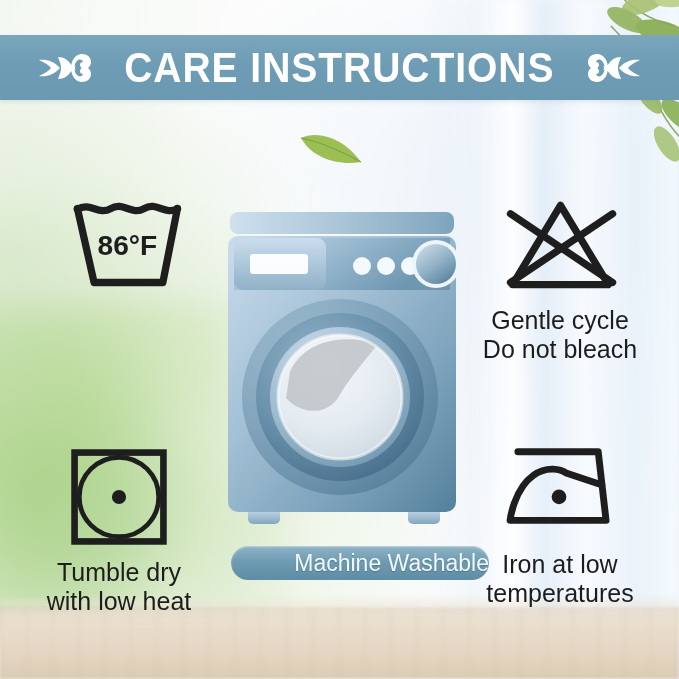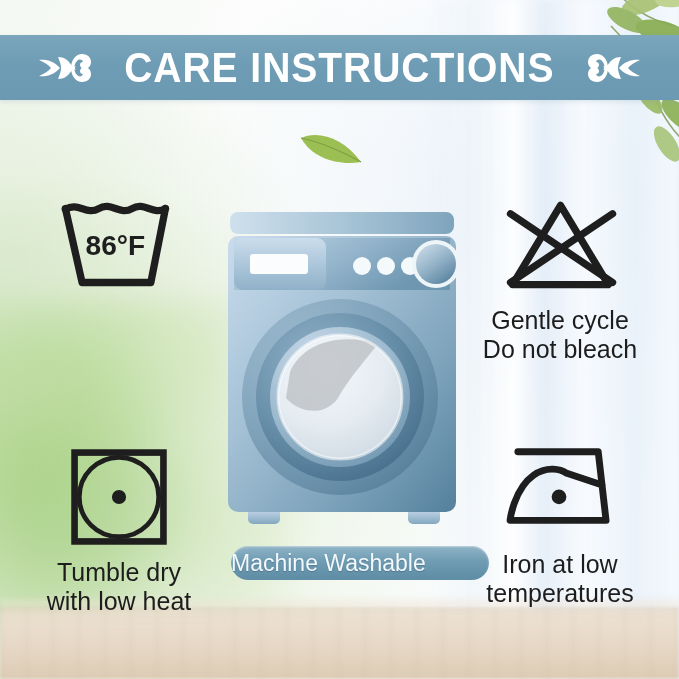--- a/index.html
+++ b/index.html
@@ -85,41 +85,41 @@
     transform:scaleX(0.93);
     white-space:nowrap;
     line-height:1;
     padding:0 14px;
   }
   .fleur{width:56px;height:44px;flex:0 0 auto;}
   .fleur.right{transform:scaleX(-1);}
 
   
   .cell{position:absolute;width:210px;text-align:center;}
-  .cell-tl{left:12px;top:190px;}
+  .cell-tl{left:24px;top:190px;}
   .cell-tr{left:455px;top:190px;}
   .cell-bl{left:14px;top:442px;}
   .cell-br{left:455px;top:434px;}
   .sym{height:110px;display:flex;align-items:center;justify-content:center;}
   .cell-label{
     margin-top:6px;
     font-size:25px;
     line-height:1.14;
     color:#1d1d1d;
     white-space:pre-line;
   }
 
   
   .machine-wrap{position:absolute;left:228px;top:212px;width:228px;height:316px;}
   .badge{
     position:absolute;left:231px;top:546px;width:258px;height:34px;
     border-radius:17px;
     background:linear-gradient(180deg,#8fb3c5 0%, #6f9cb3 45%, #5d8ca4 100%);
     box-shadow:inset 0 1px 2px rgba(255,255,255,0.45);
-    display:flex;align-items:center;justify-content:flex-start;
+    display:flex;align-items:center;justify-content:flex-end;
   }
   .badge-text{
     color:#f2f8fb;font-size:23px;line-height:1;
     text-shadow:0 1px 1px rgba(40,70,90,0.35);
   }
 </style>
 </head>
 <body>
 
 <div id="page">

